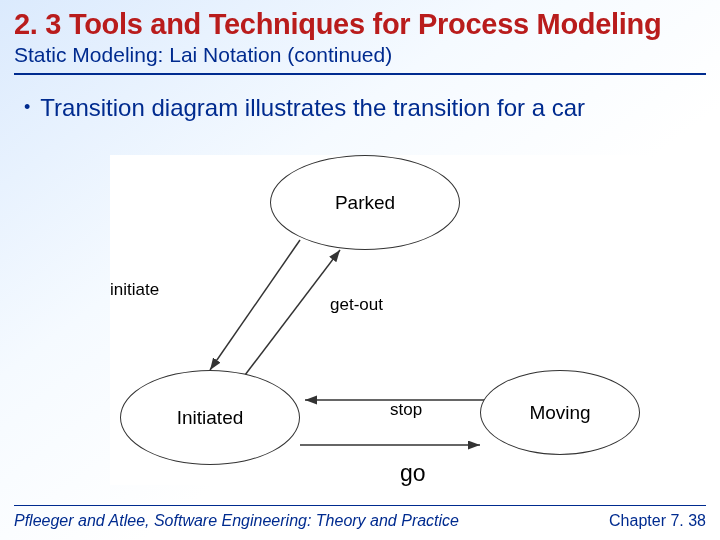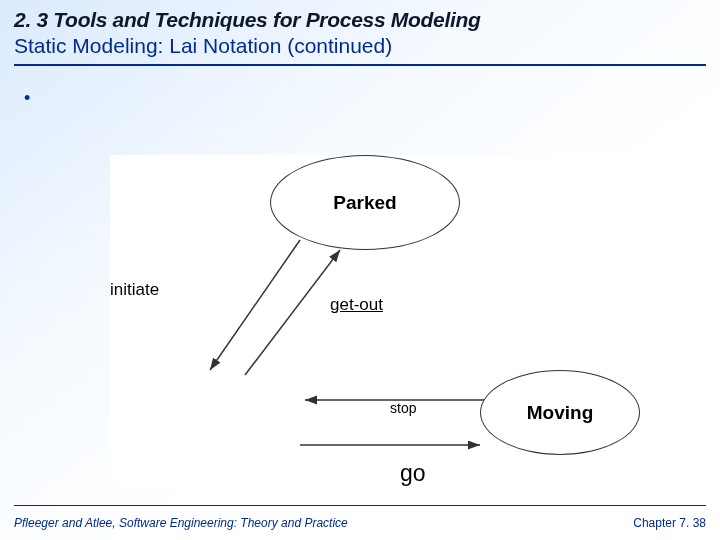--- a/index.html
+++ b/index.html
@@ -6,25 +6,24 @@
   body {
     width: 720px;
     height: 540px;
     background: linear-gradient(to bottom right, #dbeafd 0%, #f5faff 35%, #ffffff 60%);
     font-family: "Trebuchet MS", "Verdana", sans-serif;
     position: relative;
     overflow: hidden;
   }
   .title {
     padding: 8px 14px 0 14px;
-    color: #0f172a;
+    color: #b91c1c;
     font-weight: bold;
-    font-size: 21px;
+    font-size: 29px;
     letter-spacing: -0.3px;
-    font-style: italic;
   }
   .subtitle {
     padding: 2px 14px 4px 14px;
     color: #002b8f;
     font-weight: normal;
     font-size: 21px;
   }
   .hr1 {
     margin: 2px 14px 0 14px;
     height: 2px;
@@ -59,58 +58,58 @@
     position: absolute;
     border: 1.5px solid #333;
     border-radius: 50%;
     background: #fff;
     display: flex;
     align-items: center;
     justify-content: center;
     font-family: Arial, sans-serif;
     font-size: 19px;
     color: #000;
-    font-weight: bold;
   }
   .s-parked { left: 160px; top: 0px;   width: 190px; height: 95px; }
   .s-init   { left: 10px;  top: 215px; width: 180px; height: 95px; }
   .s-moving { left: 370px; top: 215px; width: 160px; height: 85px; }
   .lbl {
     position: absolute;
     font-family: Arial, sans-serif;
     color: #000;
   }
   .lbl-initiate { left: 0;   top: 125px; font-size: 17px; }
-  .lbl-getout   { left: 220px; top: 140px; font-size: 17px; text-decoration: underline; }
-  .lbl-stop     { left: 280px; top: 245px; font-size: 14px; }
+  .lbl-getout   { left: 220px; top: 140px; font-size: 17px; }
+  .lbl-stop     { left: 280px; top: 245px; font-size: 17px; }
   .lbl-go       { left: 290px; top: 305px; font-size: 23px; }
   svg.arrows { position: absolute; left: 0; top: 0; width: 540px; height: 330px; }
   .footer-line {
     position: absolute;
     left: 14px; right: 14px; bottom: 34px;
     height: 1.5px; background: #002b8f;
   }
   .footer {
     position: absolute;
     left: 14px; right: 14px; bottom: 10px;
     display: flex; justify-content: space-between;
     color: #002b8f;
-    font-size: 12px;
+    font-size: 16px;
   }
   .footer-left { font-style: italic; }
 </style>
 </head>
 <body>
 
 <div class="title">2. 3 Tools and Techniques for Process Modeling</div>
 <div class="subtitle">Static Modeling: Lai Notation (continued)</div>
 <div class="hr1"></div>
 
 <div class="bullet-row">
   <div class="bullet-dot">•</div>
+  <div class="bullet-text">Transition diagram illustrates the transition for a car</div>
 </div>
 
 <div class="diagram-wrap">
   <svg class="arrows">
     <defs>
       <marker id="ah" markerWidth="10" markerHeight="10" refX="8" refY="3" orient="auto">
         <path d="M0,0 L8,3 L0,6 Z" fill="#333"></path>
       </marker>
     </defs>
 
@@ -119,20 +118,23 @@
     <line x1="135" y1="220" x2="230" y2="95" stroke="#333" stroke-width="1.5" marker-end="url(#ah)"></line>
 
     <line x1="375" y1="245" x2="195" y2="245" stroke="#333" stroke-width="1.5" marker-end="url(#ah)"></line>
 
     <line x1="190" y1="290" x2="370" y2="290" stroke="#333" stroke-width="1.5" marker-end="url(#ah)"></line>
   </svg>
 
   <div class="state s-parked">
     <span>Parked</span>
   </div>
+  <div class="state s-init">
+    <span>Initiated</span>
+  </div>
   <div class="state s-moving">
     <span>Moving</span>
   </div>
 
   <div class="lbl lbl-initiate">initiate</div>
   <div class="lbl lbl-getout">get-out</div>
   <div class="lbl lbl-stop">stop</div>
   <div class="lbl lbl-go">go</div>
 </div>
 

